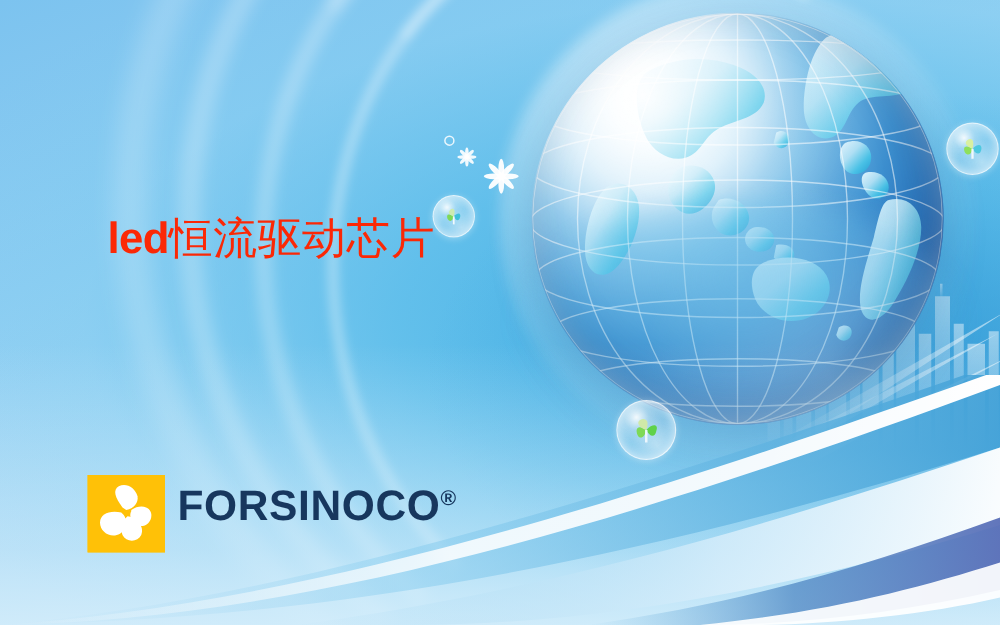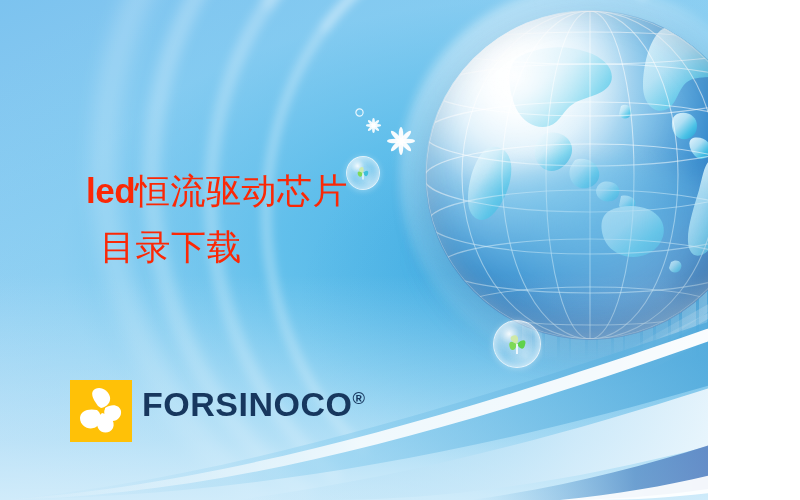--- a/index.html
+++ b/index.html
@@ -2,26 +2,25 @@
 <html><head>
 <meta charset="utf-8">
 <style>
   html, body {
     margin: 0;
     padding: 0;
     background: #ffffff;
   }
   #banner {
     position: relative;
-    width: 664px;
+    width: 800px;
     height: 500px;
     overflow: hidden;
     font-family: "Liberation Sans", sans-serif;
     background: linear-gradient(160deg, #7cc3ef 0%, #8fcdf2 30%, #a8d9f5 62%, #bfe4f8 85%, #cfeafa 100%);
-    padding-left: 44px;
   }
 
   
   .bg-layer { position: absolute; inset: 0; }
 
   .wash-cyan {
     background:
       radial-gradient(120% 90% at 78% 52%, rgba(56,169,226,0.95) 0%, rgba(76,184,232,0.72) 32%, rgba(120,205,240,0.30) 58%, rgba(255,255,255,0) 78%);
   }
   .wash-deep {
@@ -494,21 +493,20 @@
         <path d="M0 0 C-7 -5 -9 -1 -7 4 C-5 8 -1 6 0 0 Z" fill="#7ed957"></path>
         <path d="M0 0 C6 -6 10 -4 8 1 C7 6 3 6 0 0 Z" fill="#5fd24a"></path>
         <path d="M0 0 C3 -8 -1 -10 -5 -8 C-8 -6 -6 -2 0 0 Z" fill="#cfe9a8"></path>
         <rect x="-1" y="0" width="2" height="10" fill="#f2faff" fill-opacity="0.9"></rect>
       </g>
     </svg>
   </div>
 
   <div class="headline">
     <span class="ln1"><span class="lat">led</span><span>恒流驱动芯片</span></span>
-    <span class="ln2">目录下载</span>
   </div>
 
   <div class="logo">
     <span class="logo-mark">
       <svg width="62" height="62" viewBox="0 0 62 62">
         <rect x="0" y="0" width="62" height="62" fill="#ffc107"></rect>
         <g fill="#ffffff">
 
           <path d="M28 26 C22 18 20 12 25 9 C31 6 38 10 40 17 C41 22 37 27 31 28 Z"></path>
 

